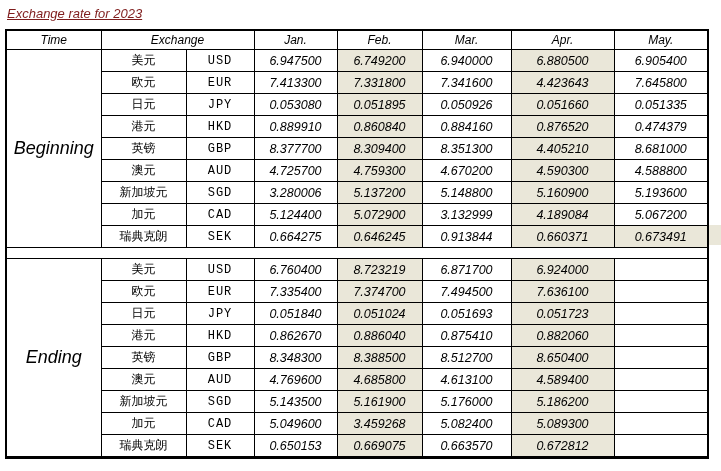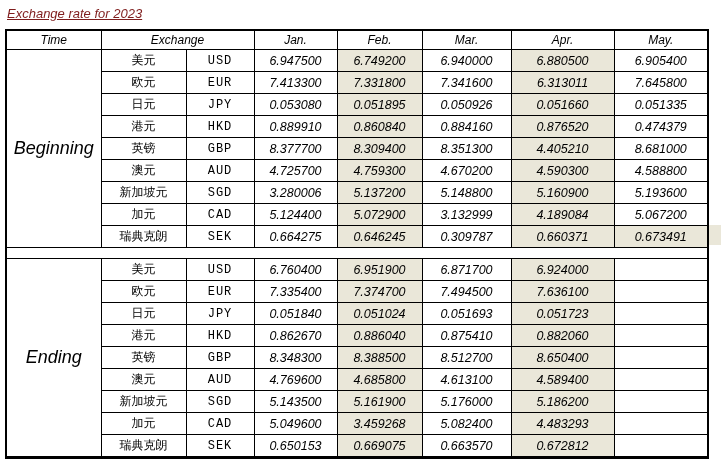--- a/index.html
+++ b/index.html
@@ -72,21 +72,21 @@
         <td class="num-cell">6.940000</td>
         <td class="num-cell hl">6.880500</td>
         <td class="num-cell">6.905400</td>
       </tr>
       <tr>
         <td class="name-cell">欧元</td>
         <td class="code-cell">EUR</td>
         <td class="num-cell">7.413300</td>
         <td class="num-cell hl">7.331800</td>
         <td class="num-cell">7.341600</td>
-        <td class="num-cell hl">6.313011</td>
+        <td class="num-cell hl">4.423643</td>
         <td class="num-cell">7.645800</td>
       </tr>
       <tr>
         <td class="name-cell">日元</td>
         <td class="code-cell">JPY</td>
         <td class="num-cell">0.053080</td>
         <td class="num-cell hl">0.051895</td>
         <td class="num-cell">0.050926</td>
         <td class="num-cell hl">0.051660</td>
         <td class="num-cell">0.051335</td>
@@ -134,33 +134,33 @@
         <td class="num-cell hl">5.072900</td>
         <td class="num-cell">3.132999</td>
         <td class="num-cell hl">4.189084</td>
         <td class="num-cell">5.067200</td>
       </tr>
       <tr>
         <td class="name-cell">瑞典克朗</td>
         <td class="code-cell">SEK</td>
         <td class="num-cell">0.664275</td>
         <td class="num-cell hl">0.646245</td>
-        <td class="num-cell">0.309787</td>
+        <td class="num-cell">0.913844</td>
         <td class="num-cell hl">0.660371</td>
         <td class="num-cell hl">0.673491</td>
       </tr>
       <tr class="separator">
         <td colspan="8"></td>
       </tr>
       <tr>
         <td rowspan="9" class="time-cell">Ending</td>
         <td class="name-cell">美元</td>
         <td class="code-cell">USD</td>
         <td class="num-cell">6.760400</td>
-        <td class="num-cell hl">6.951900</td>
+        <td class="num-cell hl">8.723219</td>
         <td class="num-cell">6.871700</td>
         <td class="num-cell hl">6.924000</td>
         <td class="num-cell"></td>
       </tr>
       <tr>
         <td class="name-cell">欧元</td>
         <td class="code-cell">EUR</td>
         <td class="num-cell">7.335400</td>
         <td class="num-cell hl">7.374700</td>
         <td class="num-cell">7.494500</td>
@@ -211,21 +211,21 @@
         <td class="num-cell">5.176000</td>
         <td class="num-cell hl">5.186200</td>
         <td class="num-cell"></td>
       </tr>
       <tr>
         <td class="name-cell">加元</td>
         <td class="code-cell">CAD</td>
         <td class="num-cell">5.049600</td>
         <td class="num-cell hl">3.459268</td>
         <td class="num-cell">5.082400</td>
-        <td class="num-cell hl">4.483293</td>
+        <td class="num-cell hl">5.089300</td>
         <td class="num-cell"></td>
       </tr>
       <tr>
         <td class="name-cell">瑞典克朗</td>
         <td class="code-cell">SEK</td>
         <td class="num-cell">0.650153</td>
         <td class="num-cell hl">0.669075</td>
         <td class="num-cell">0.663570</td>
         <td class="num-cell hl">0.672812</td>
         <td class="num-cell"></td>

